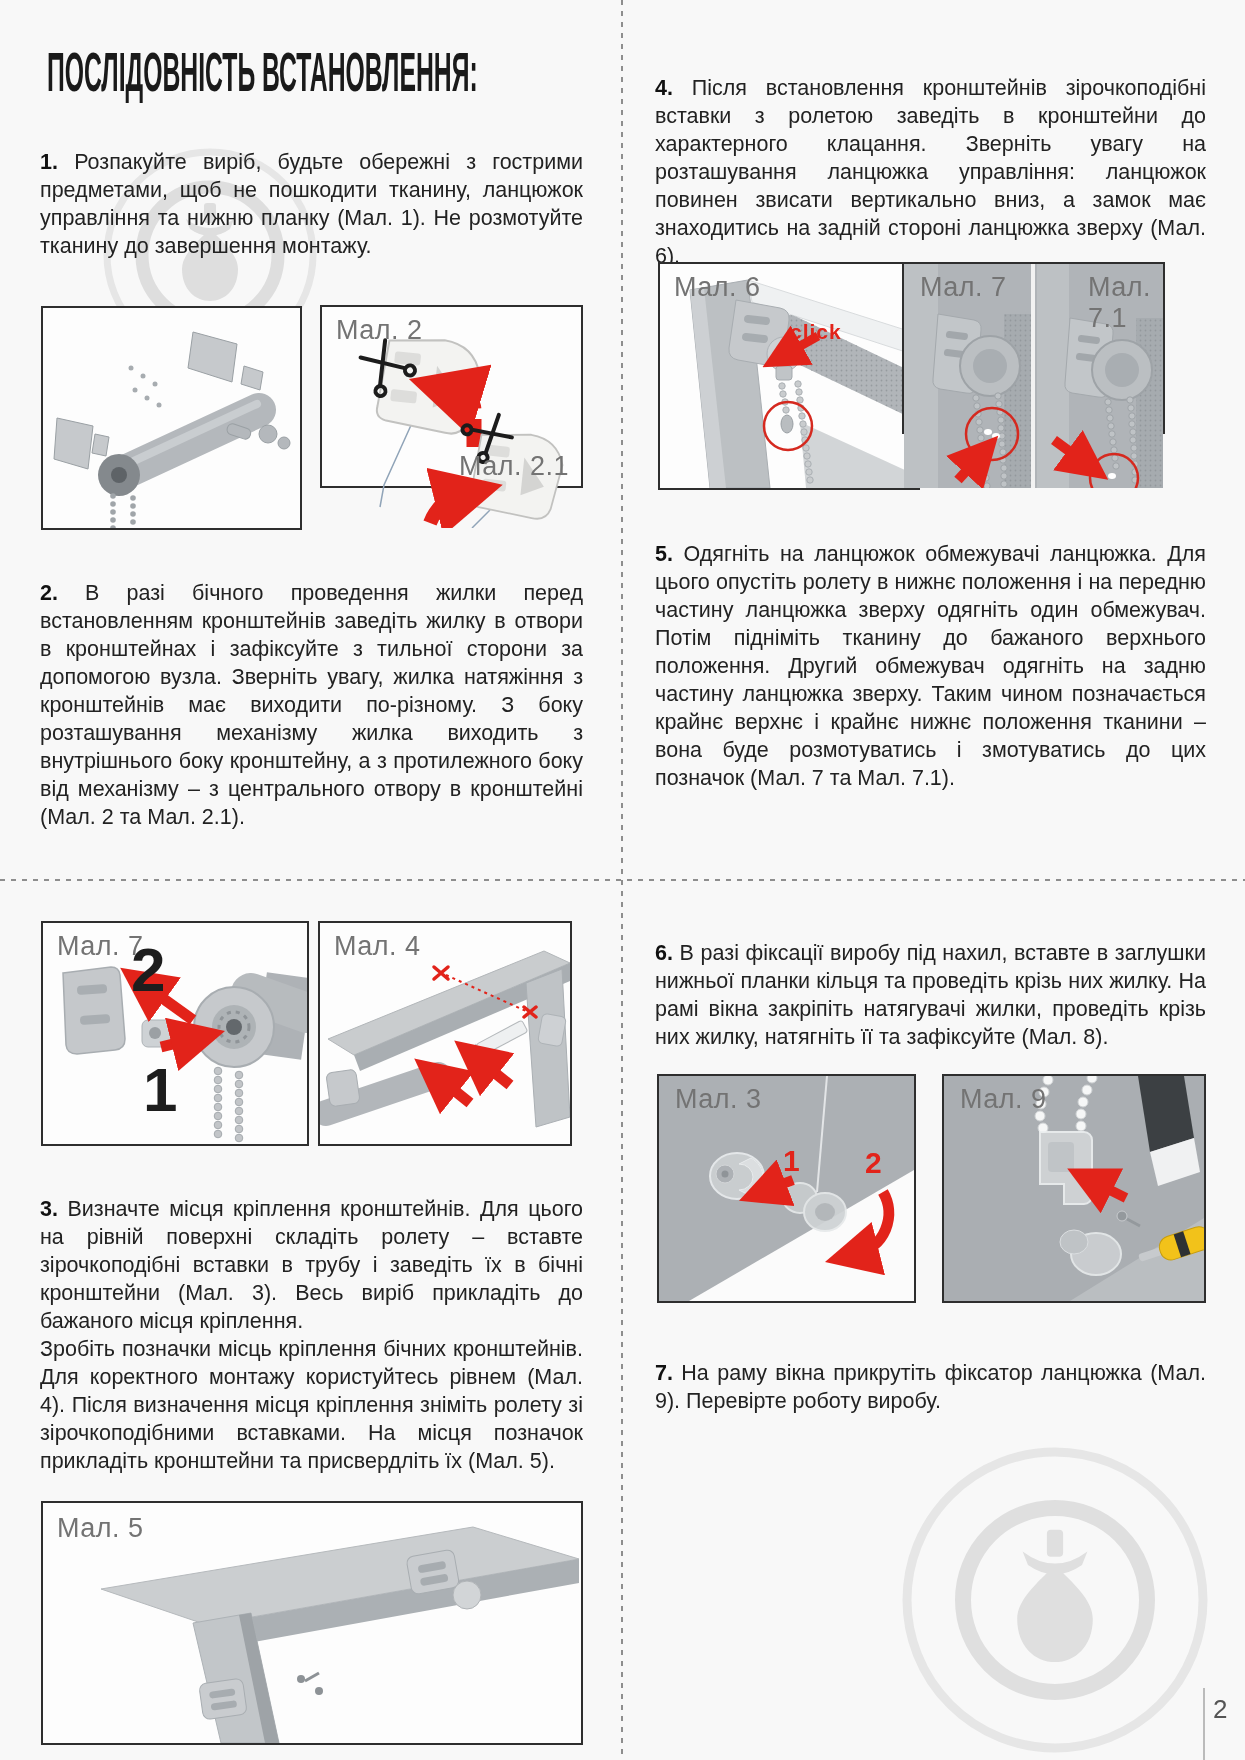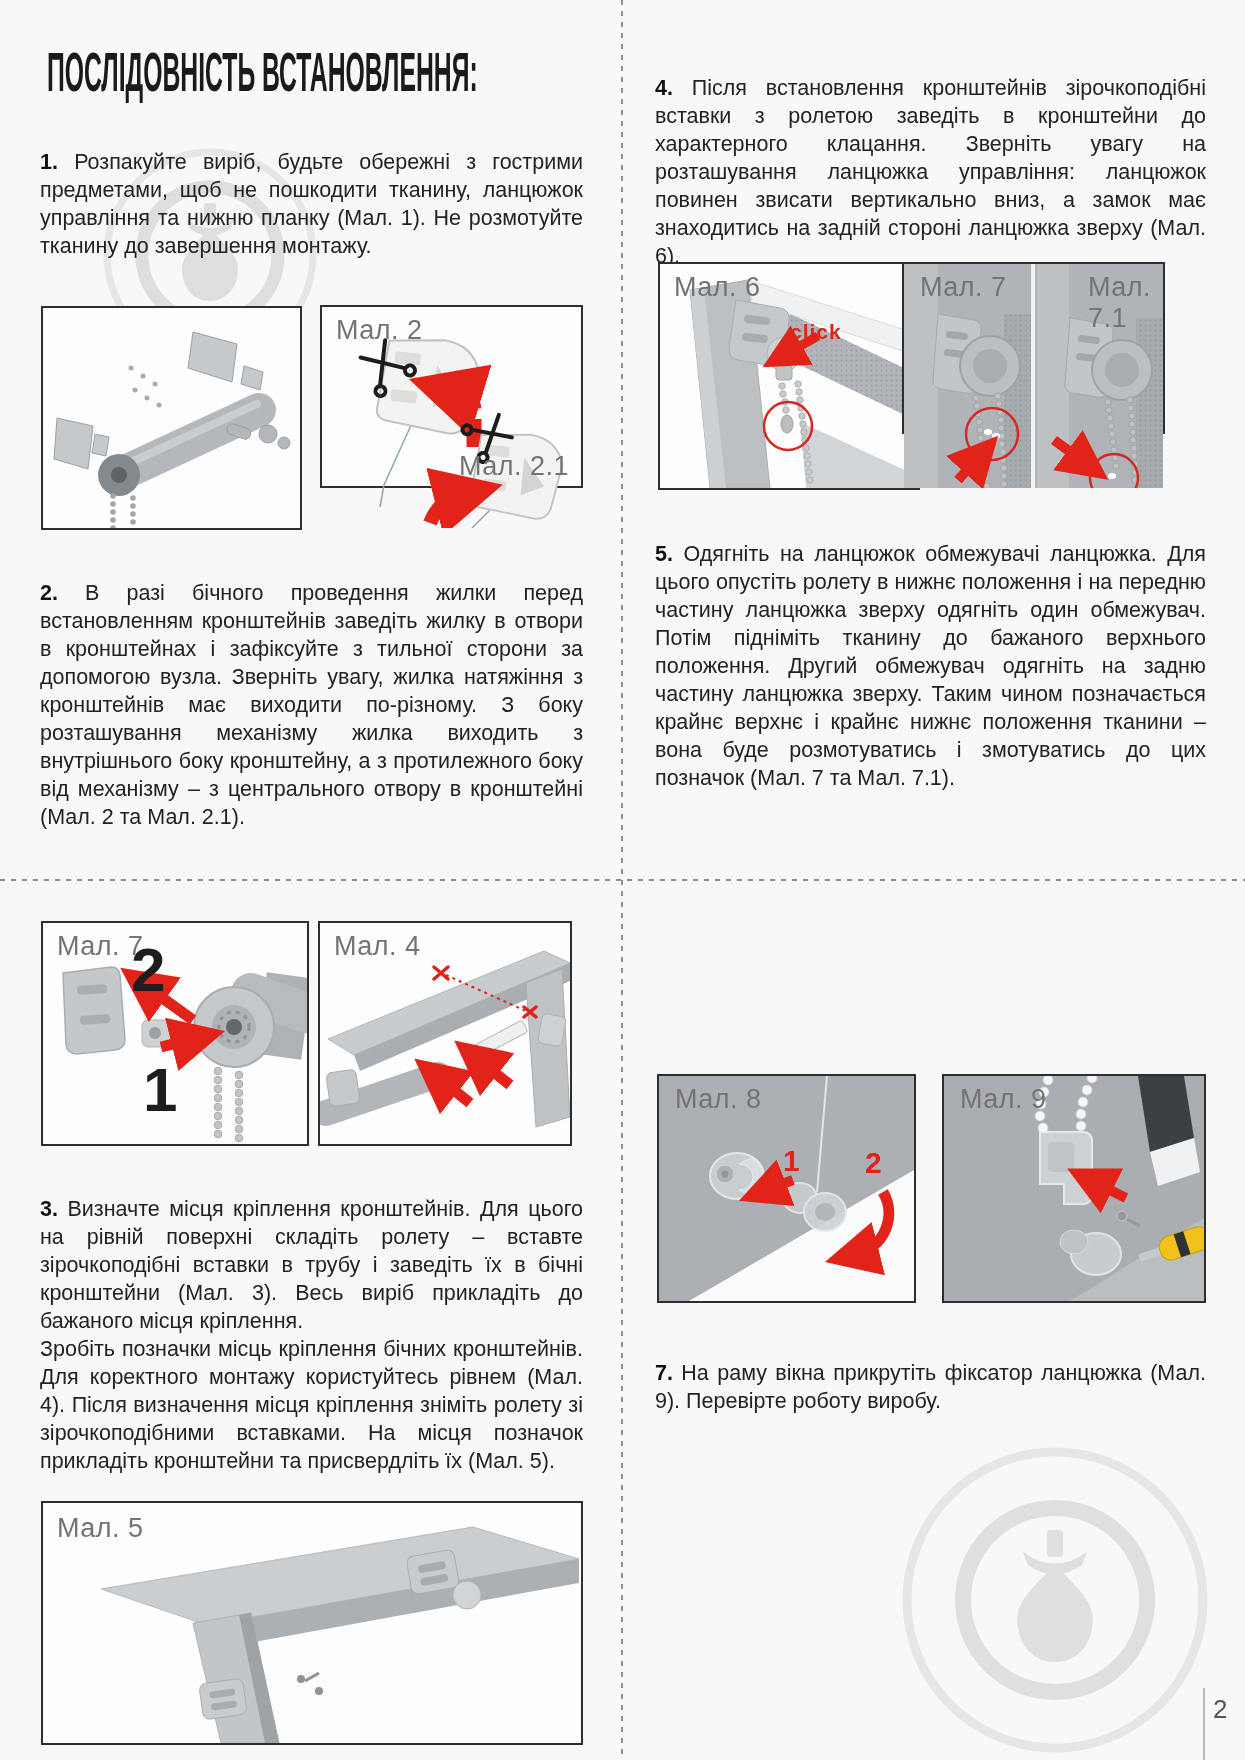--- a/index.html
+++ b/index.html
@@ -56,20 +56,21 @@
 
   <div class="layer title">ПОСЛІДОВНІСТЬ ВСТАНОВЛЕННЯ:</div>
 
   <p class="step col-l" style="top:126px;"><b>1.</b> <span>Розпакуйте виріб, будьте обережні з гострими предметами, щоб не пошкодити тканину, ланцюжок управління та нижню планку (Мал. 1). Не розмотуйте тканину до завершення монтажу.</span></p>
   <p class="step col-l" style="top:557px;"><b>2.</b> <span>В разі бічного проведення жилки перед встановленням кронштейнів заведіть жилку в отвори в кронштейнах і зафіксуйте з тильної сторони за допомогою вузла. Зверніть увагу, жилка натяжіння з кронштейнів має виходити по-різному. З боку розташування механізму жилка виходить з внутрішнього боку кронштейну, а з протилежного боку від механізму – з центрального отвору в кронштейні (Мал. 2 та Мал. 2.1).</span></p>
   <p class="step col-l" style="top:1173px;"><b>3.</b> <span>Визначте місця кріплення кронштейнів. Для цього на рівній поверхні складіть ролету – вставте зірочкоподібні вставки в трубу і заведіть їх в бічні кронштейни (Мал. 3). Весь виріб прикладіть до бажаного місця кріплення.</span></p>
   <p class="step col-l" style="top:1313px;"><span>Зробіть позначки місць кріплення бічних кронштейнів. Для коректного монтажу користуйтесь рівнем (Мал. 4). Після визначення місця кріплення зніміть ролету зі зірочкоподібними вставками. На місця позначок прикладіть кронштейни та присвердліть їх (Мал. 5).</span></p>
 
   <p class="step col-r" style="top:52px;"><b>4.</b> <span>Після встановлення кронштейнів зірочкоподібні вставки з ролетою заведіть в кронштейни до характерного клацання. Зверніть увагу на розташування ланцюжка управління: ланцюжок повинен звисати вертикально вниз, а замок має знаходитись на задній стороні ланцюжка зверху (Мал. 6).</span></p>
   <p class="step col-r" style="top:518px;"><b>5.</b> <span>Одягніть на ланцюжок обмежувачі ланцюжка. Для цього опустіть ролету в нижнє положення і на передню частину ланцюжка зверху одягніть один обмежувач. Потім підніміть тканину до бажаного верхнього положення. Другий обмежувач одягніть на задню частину ланцюжка зверху. Таким чином позначається крайнє верхнє і крайнє нижнє положення тканини – вона буде розмотуватись і змотуватись до цих позначок (Мал. 7 та Мал. 7.1).</span></p>
+  <p class="step col-r" style="top:917px;"><b>6.</b> <span>В разі фіксації виробу під нахил, вставте в заглушки нижньої планки кільця та проведіть крізь них жилку. На рамі вікна закріпіть натягувачі жилки, проведіть крізь них жилку, натягніть її та зафіксуйте (Мал. 8).</span></p>
   <p class="step col-r" style="top:1337px;"><b>7.</b> <span>На раму вікна прикрутіть фіксатор ланцюжка (Мал. 9). Перевірте роботу виробу.</span></p>
 
   <div class="figbox" style="left:41px;top:306px;width:261px;height:224px;">
     <svg width="257" height="220" viewBox="0 0 257 220">
       <g stroke="#9aa0a4" stroke-width="1" fill="#c6c9cc">
         <polygon points="150,24 194,36 189,74 145,60"></polygon>
         <polygon points="201,58 220,64 217,82 198,76"></polygon>
         <polygon points="14,110 50,118 45,161 11,151"></polygon>
         <polygon points="52,126 66,129 63,148 49,145"></polygon>
       </g>
@@ -374,21 +375,21 @@
           <circle cx="231" cy="208" r="3.2"></circle>
           <circle cx="231" cy="216" r="3.2"></circle>
       </g>
       <ellipse cx="208" cy="212" rx="4" ry="3" fill="#ffffff"></ellipse>
       <circle cx="210" cy="214" r="24" fill="none" stroke="#D5291F" stroke-width="2.5"></circle>
       <line x1="150" y1="176" x2="180" y2="198" stroke="#E2231A" stroke-width="10" marker-end="url(#ah7)"></line>
     </svg>
   </div>
 
   <div class="figbox" style="left:657px;top:1074px;width:259px;height:229px;">
-    <span class="cap" style="left:16px;top:8px;">Мал. 8</span>
+    <span class="cap" style="left:16px;top:8px;">Мал. 3</span>
     <span class="rednum" style="left:124px;top:70px;">1</span>
     <span class="rednum" style="left:206px;top:72px;">2</span>
     <svg width="255" height="225" viewBox="0 0 255 225">
       <defs>
           <marker id="ah8" markerWidth="5" markerHeight="5" refX="2" refY="2.5" orient="auto">
             <path d="M0,0 L5,2.5 L0,5 Z" fill="#E2231A"></path>
           </marker>
         </defs>
       <rect width="255" height="225" fill="#acb0b4"></rect>
       <polygon points="30,225 255,94 255,225" fill="#fbfbfb"></polygon>

